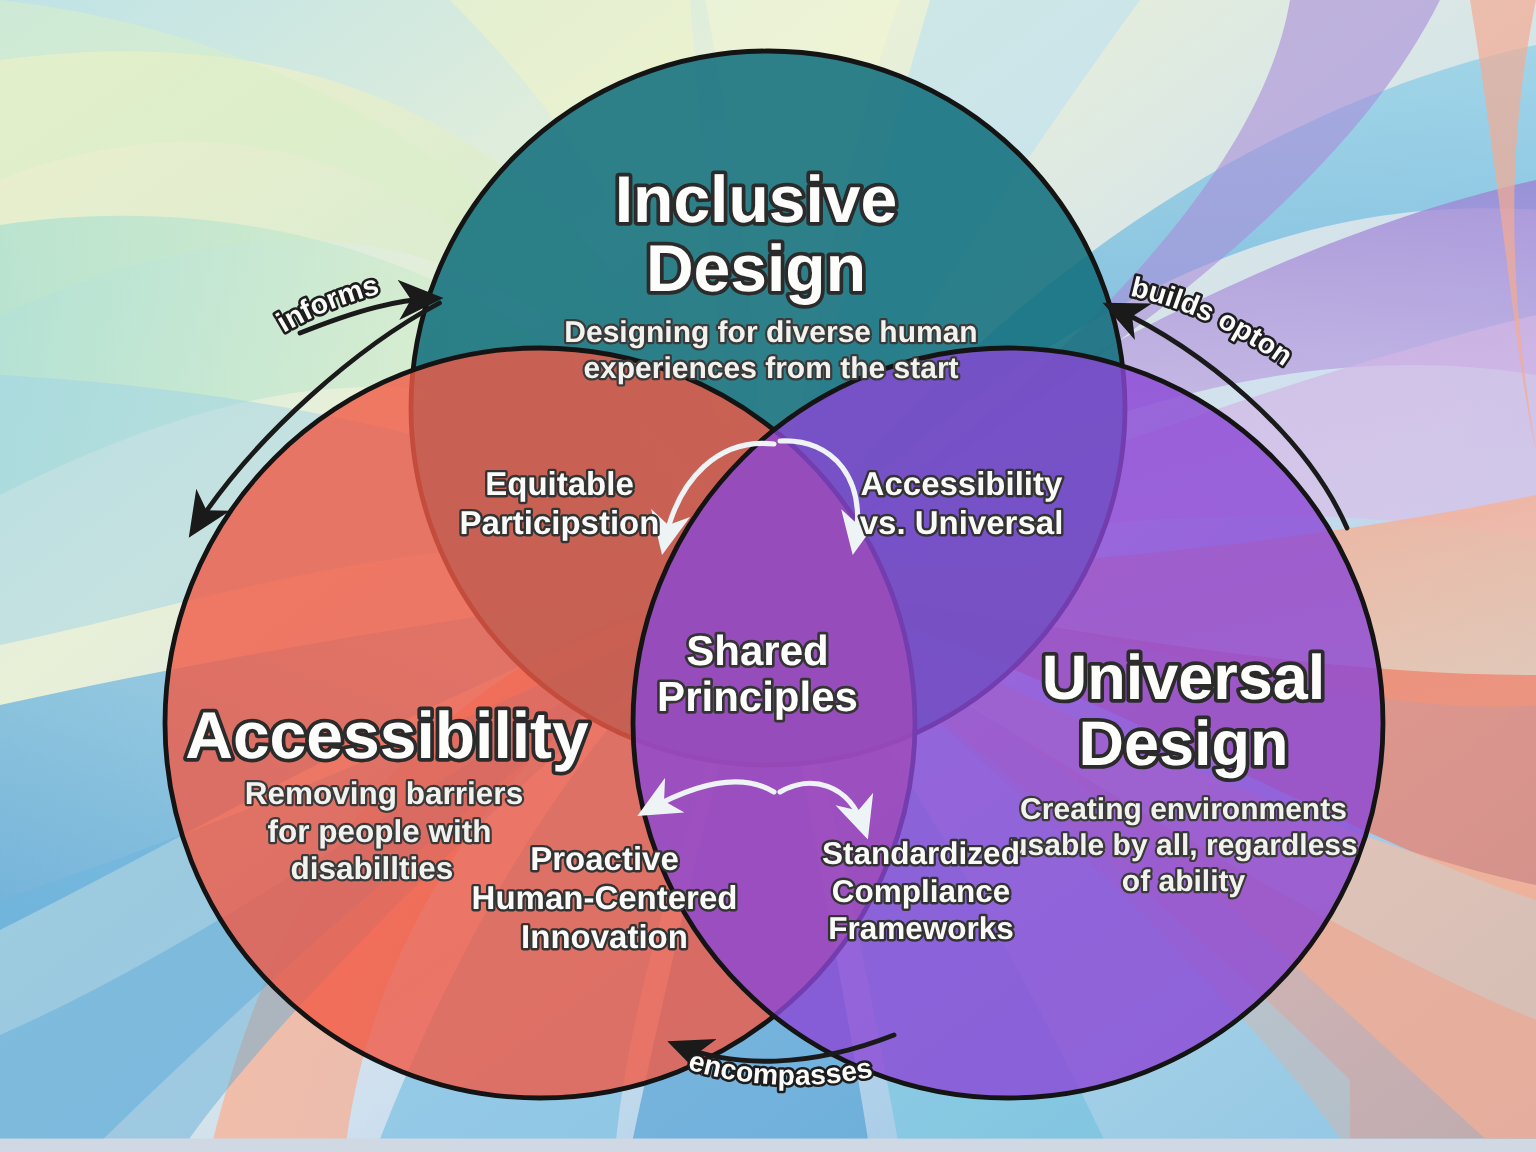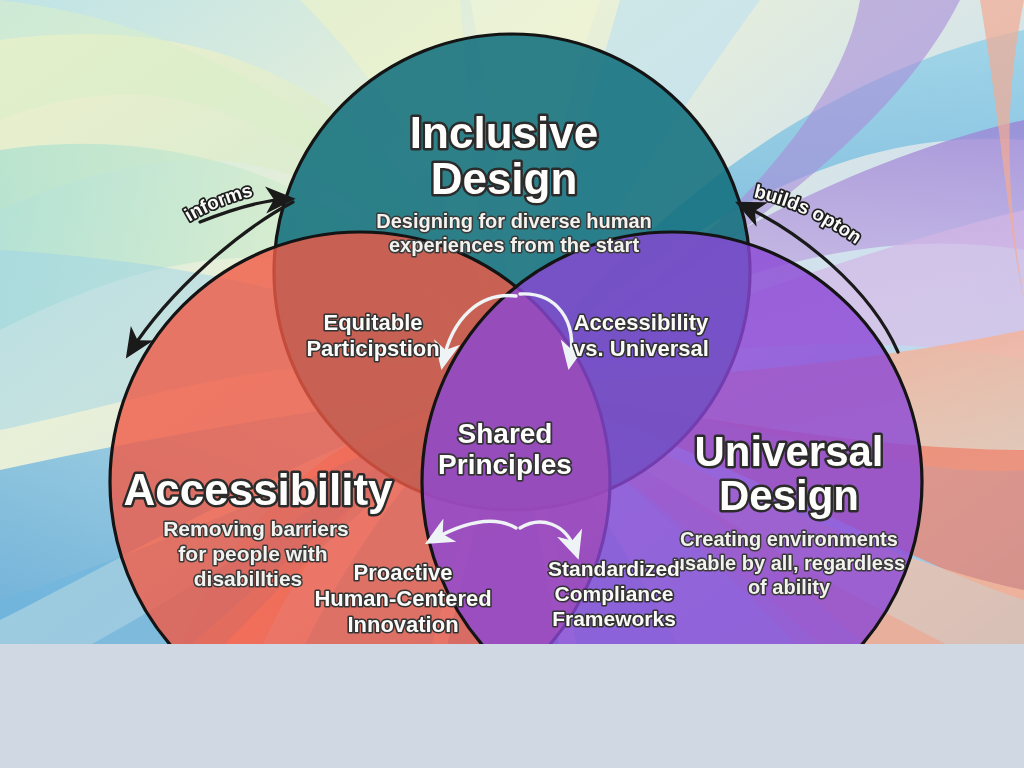--- a/index.html
+++ b/index.html
@@ -6,21 +6,21 @@
     margin: 0;
     padding: 0;
     background: #cfd8e3;
   }
   body {
     font-family: "Liberation Sans", sans-serif;
   }
   #stage {
     position: relative;
     width: 1024px;
-    height: 644px;
+    height: 759px;
     overflow: hidden;
   }
   #stage svg.layer {
     position: absolute;
     left: 0;
     top: 0;
     width: 1024px;
     height: 768px;
   }
   .vtitle {

